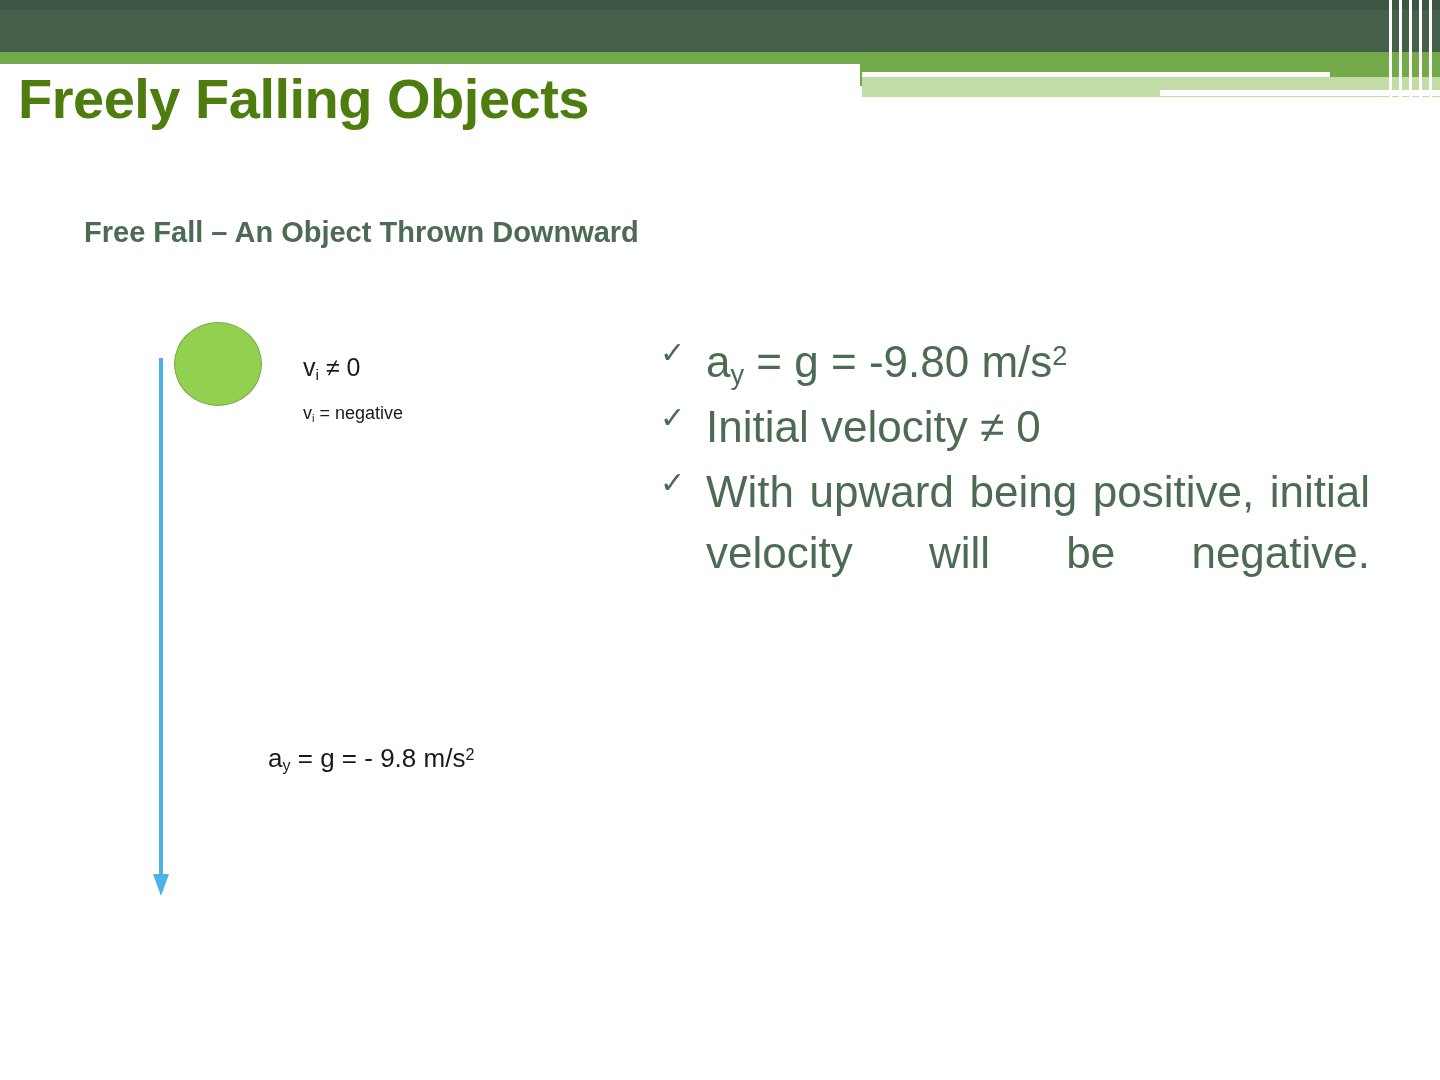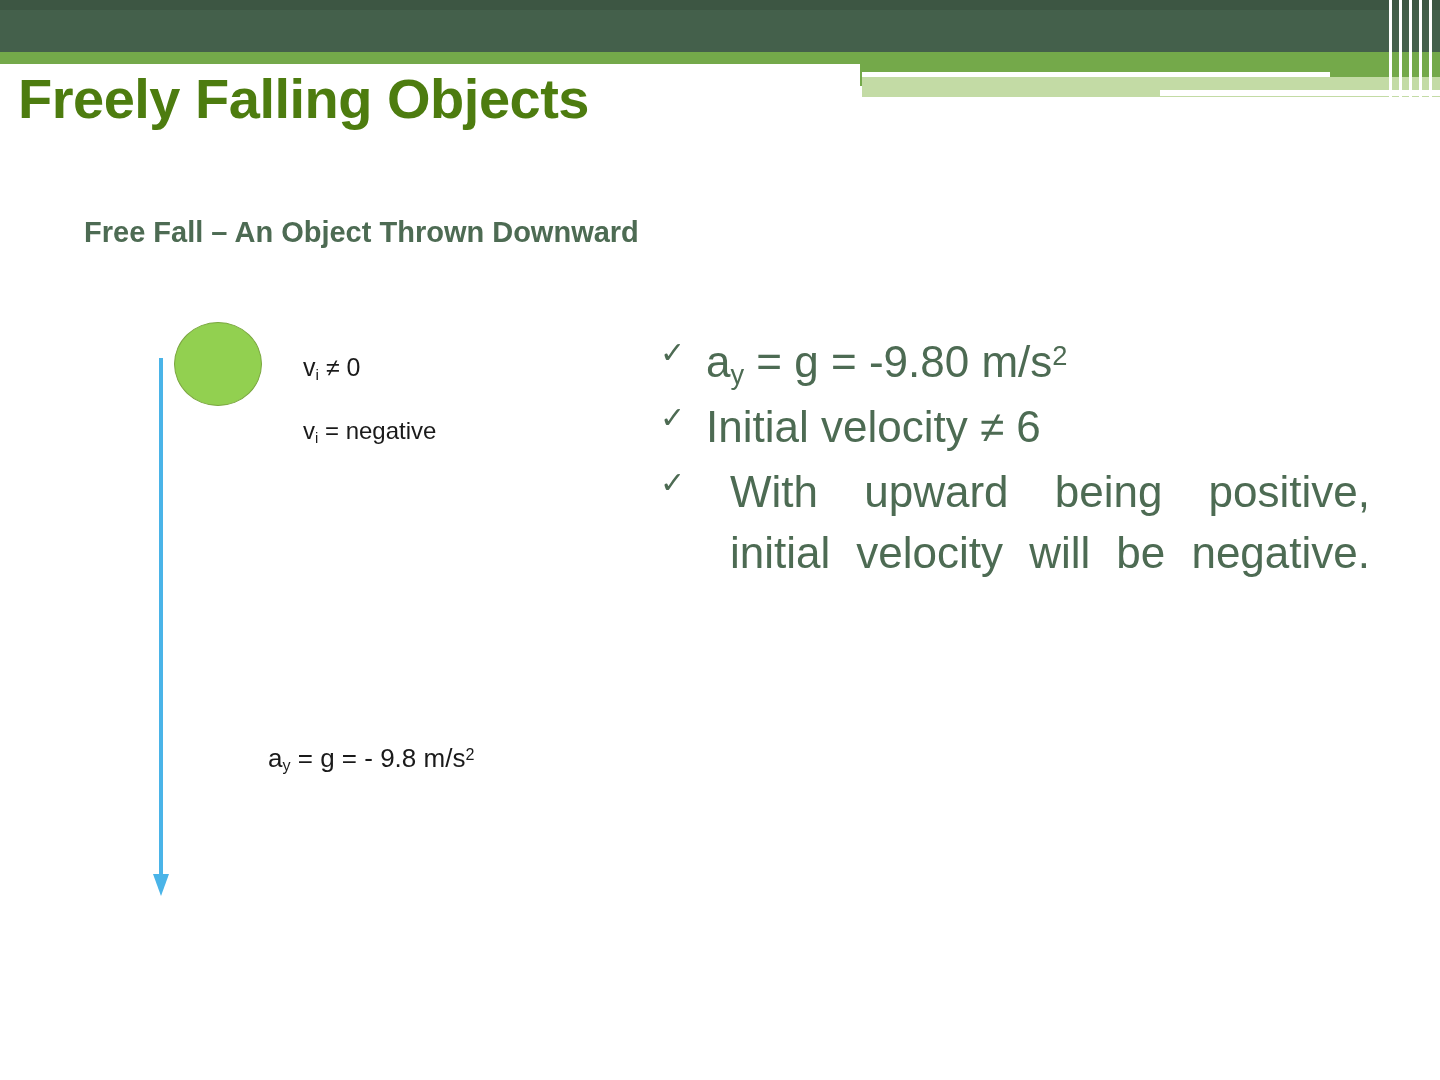--- a/index.html
+++ b/index.html
@@ -120,22 +120,22 @@
   }
   .lbl-vi1 {
     position: absolute;
     left: 303px; top: 353px;
     font-size: 25px;
     color: #1a1a1a;
     white-space: nowrap;
   }
   .lbl-vi2 {
     position: absolute;
-    left: 303px; top: 417px;
-    font-size: 24px;
+    left: 303px; top: 403px;
+    font-size: 18px;
     color: #1a1a1a;
     white-space: nowrap;
   }
   .lbl-accel {
     position: absolute;
     left: 268px; top: 735px;
     font-size: 26px;
     color: #1a1a1a;
     white-space: nowrap;
     margin-top: 8px;
@@ -164,21 +164,20 @@
     font-size: 44px;
     color: #4d6b53;
     line-height: 1.38;
   }
   .bullet-text.justify {
     text-align: justify;
   }
   .bullet-text.justify > span.j {
     display: block;
     text-align: justify;
-    margin-left: 24px;
   }
   .bullet-text.justify > span.j::after {
     content: "";
     display: inline-block;
     width: 100%;
   }
   sub { font-size: 0.62em; vertical-align: -0.25em; }
   sup { font-size: 0.62em; vertical-align: 0.45em; }
 </style>
 </head>
@@ -222,21 +221,21 @@
 
   <div class="bullet-row">
     <div class="check">✓</div>
     <div class="bullet-text">
       <span>a</span><sub>y</sub><span> = g = -9.80 m/s</span><sup>2</sup>
     </div>
   </div>
 
   <div class="bullet-row">
     <div class="check">✓</div>
-    <div class="bullet-text">Initial velocity ≠ 6</div>
+    <div class="bullet-text">Initial velocity ≠ 0</div>
   </div>
 
   <div class="bullet-row">
     <div class="check">✓</div>
     <div class="bullet-text justify">
       <span class="j">With upward being positive, initial velocity will be negative.</span>
     </div>
   </div>
 
 </div>

